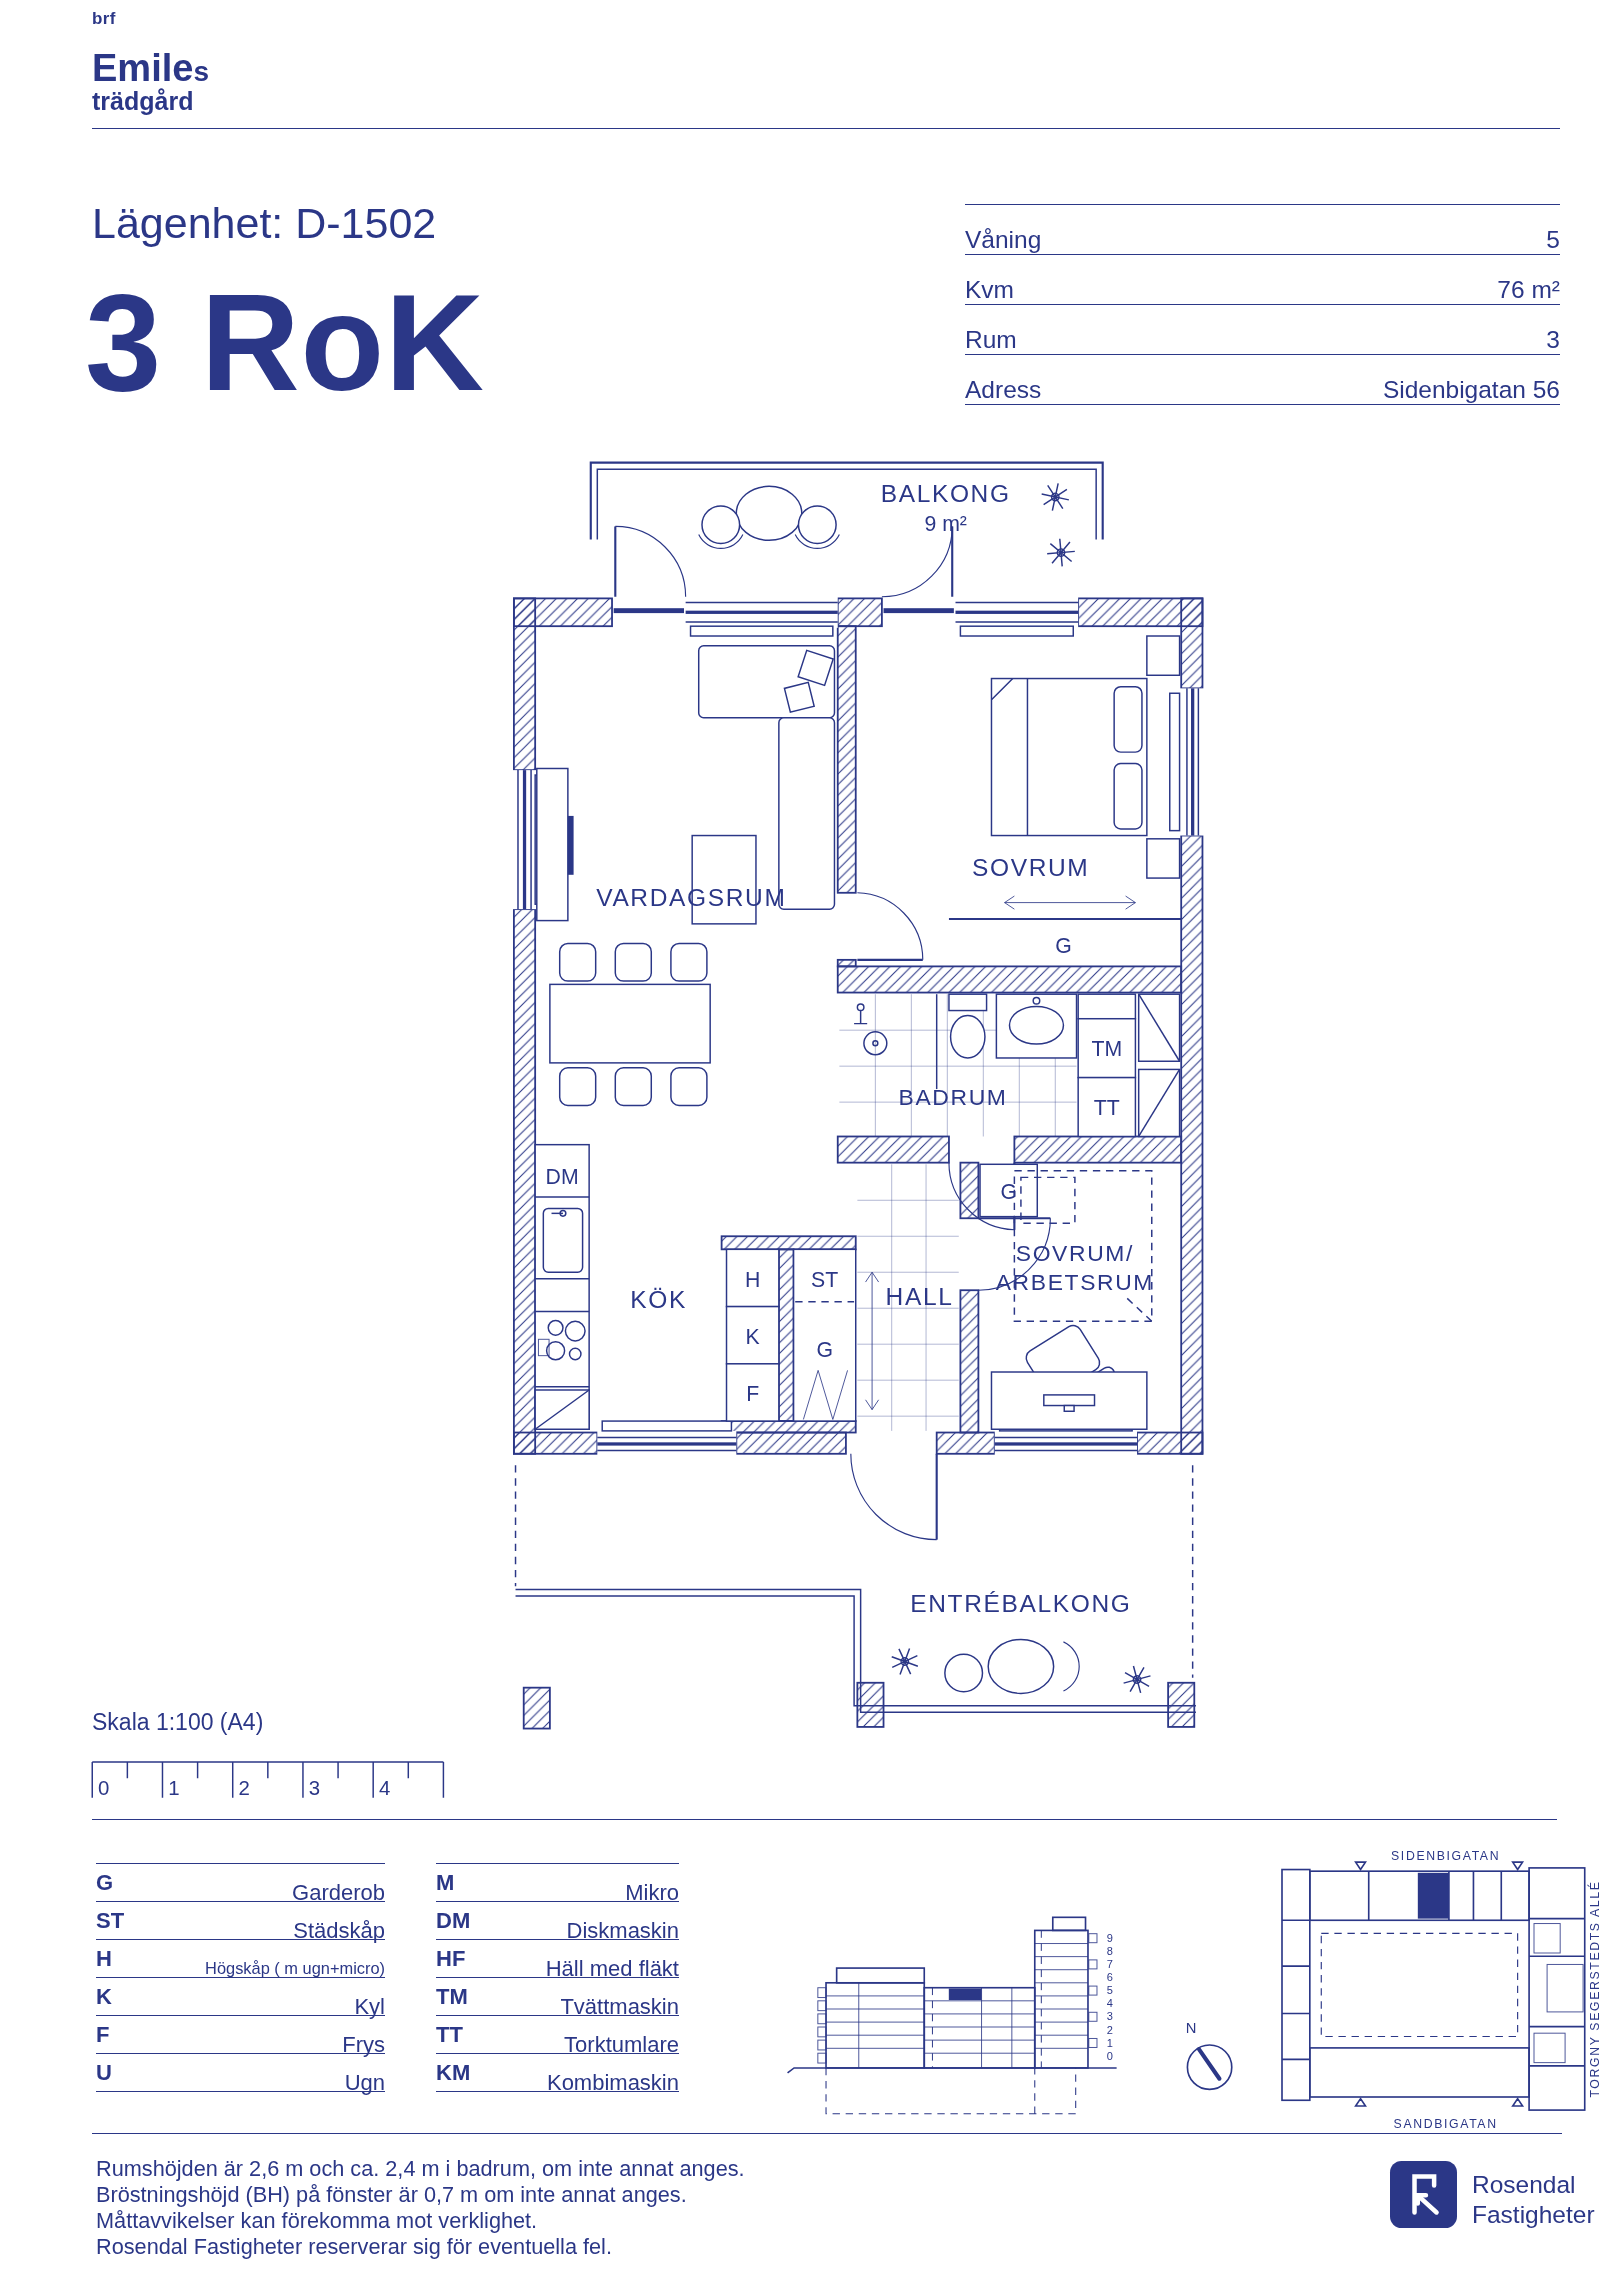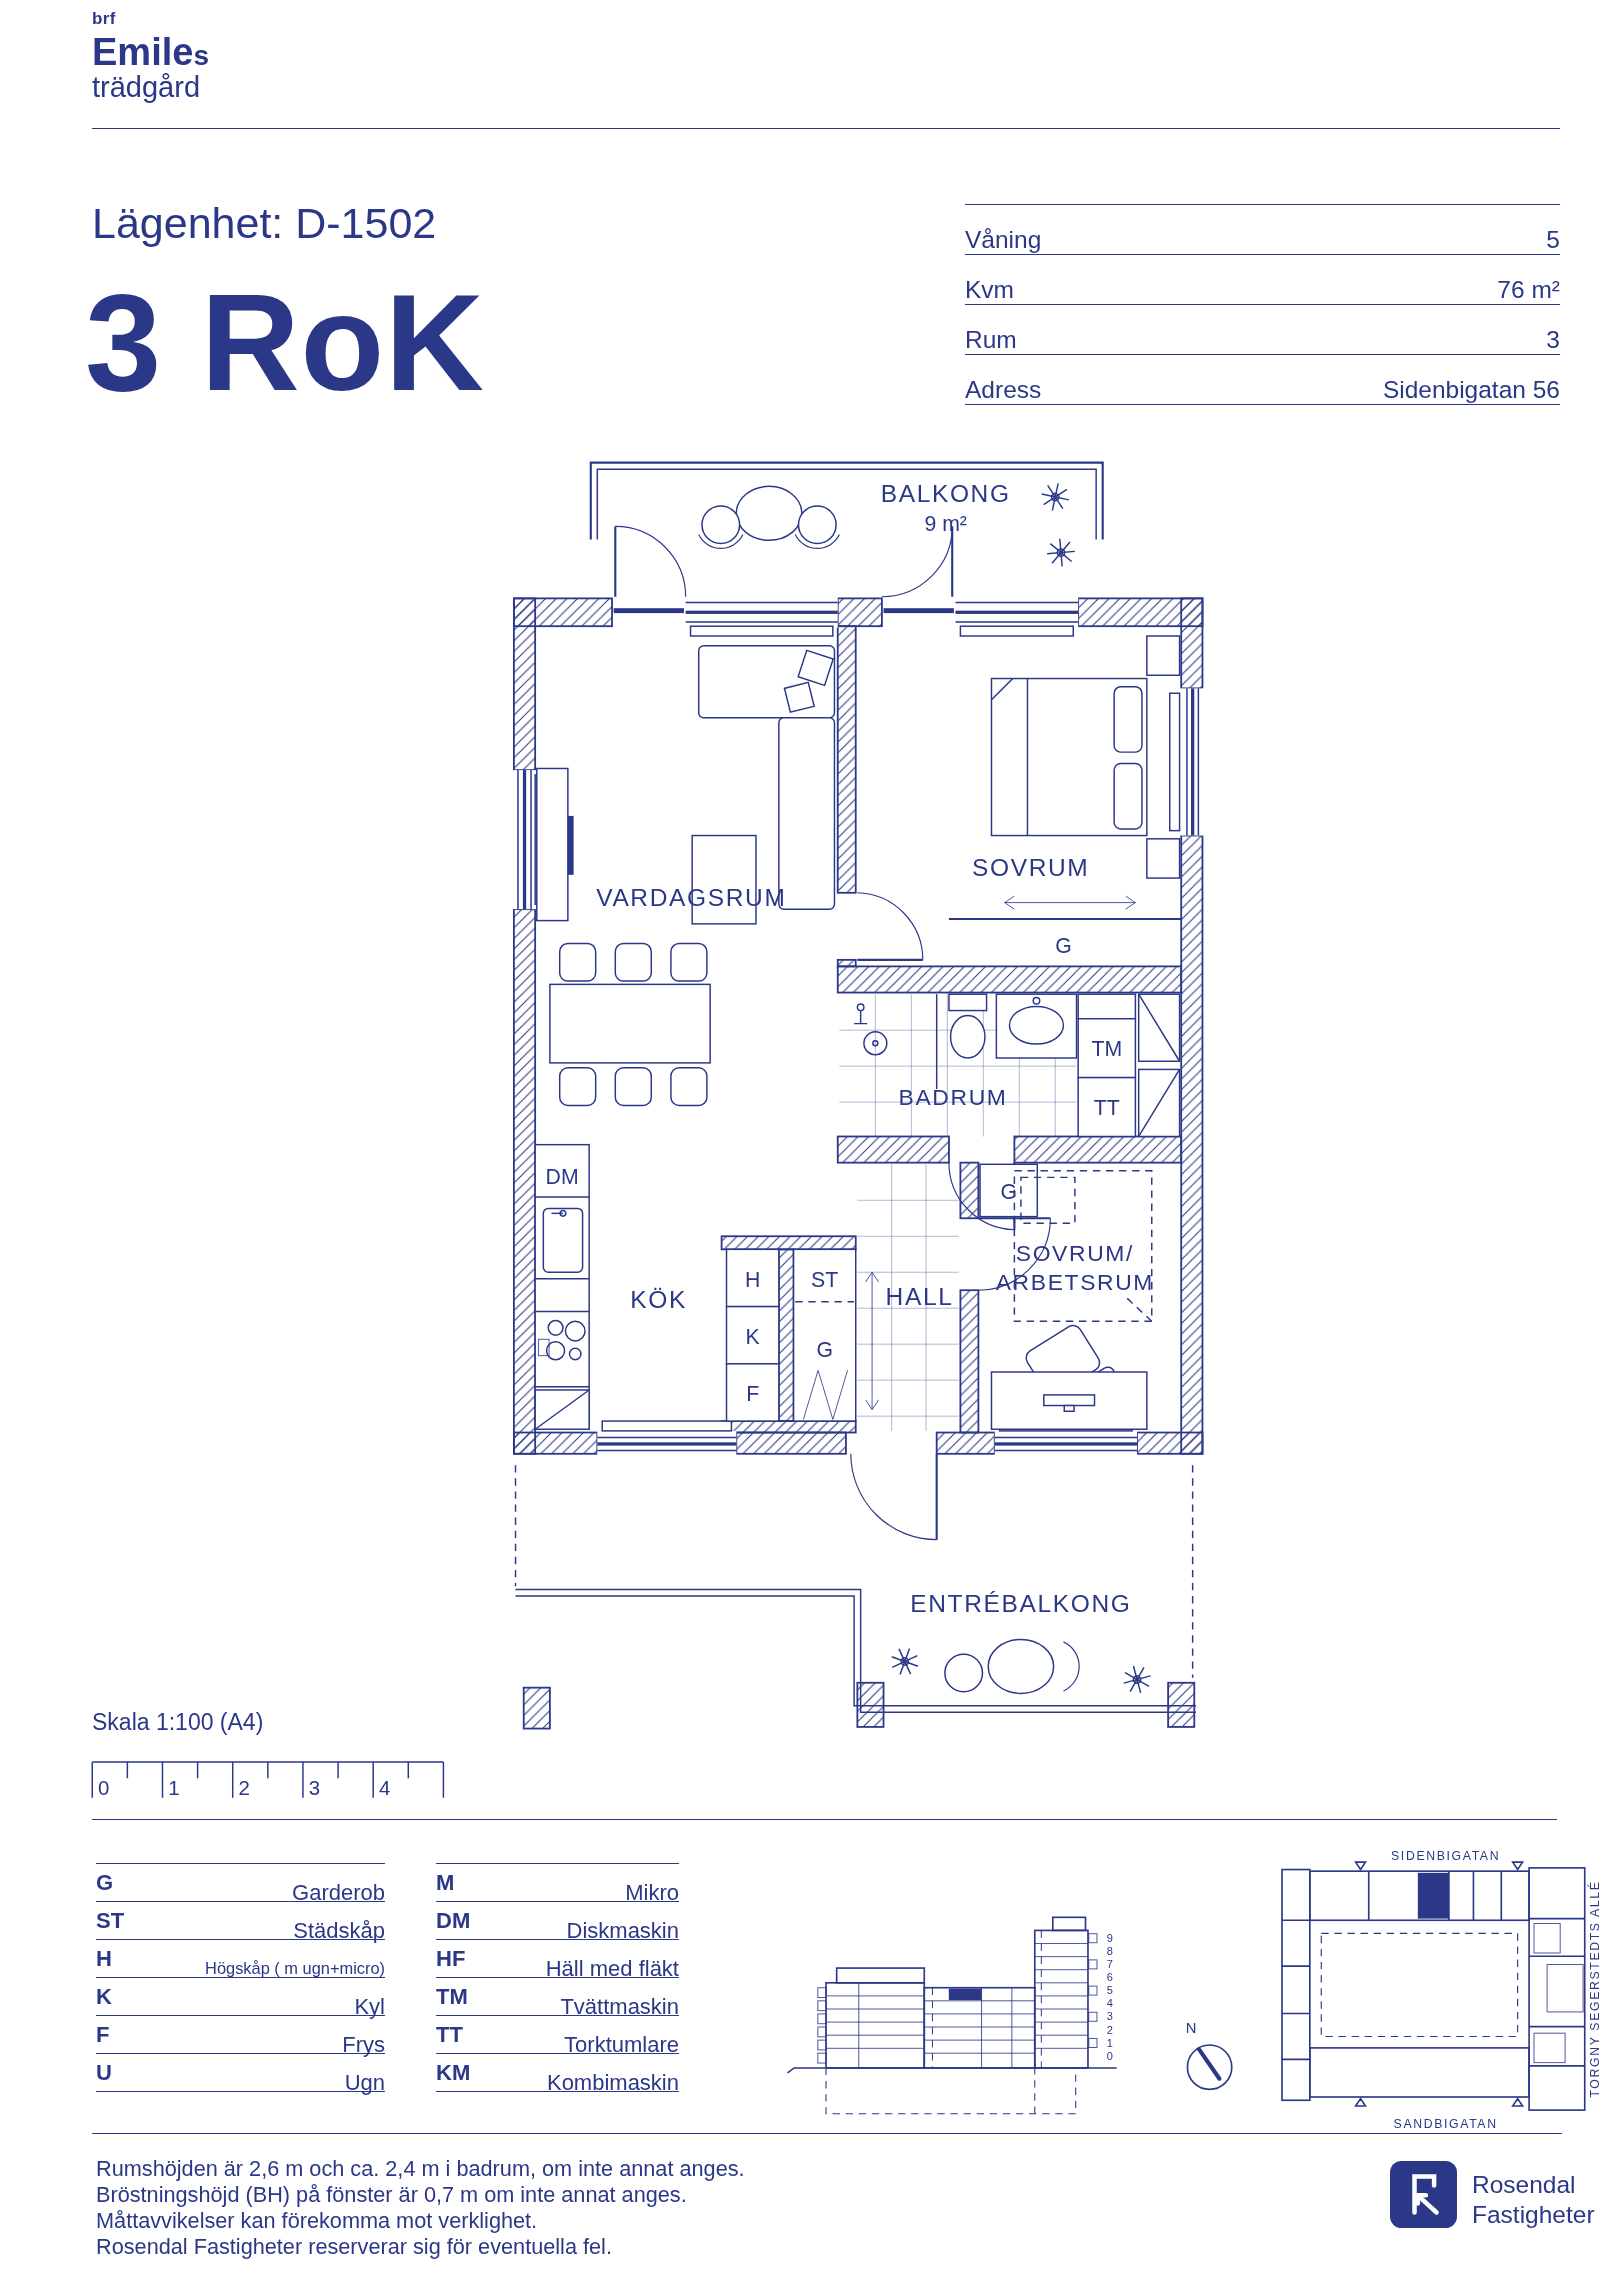--- a/index.html
+++ b/index.html
@@ -1,23 +1,23 @@
 <!DOCTYPE html>
 <html style="font-size:13px"><head>
 <meta charset="utf-8">
 <style>
   html,body{margin:0;padding:0;background:#fff;}
   body{width:1619px;height:2273px;position:relative;font-family:"Liberation Sans",sans-serif;color:#2b3787;}
   .abs{position:absolute;}
   
   #brand{left:92px;top:9.8px;line-height:1;}
   #brand .brf{font-size:17px;font-weight:700;letter-spacing:0.4px;}
-  #brand .nm{font-size:38px;font-weight:700;margin-top:6px;text-align:right;}
+  #brand .nm{font-size:38px;font-weight:700;margin-top:22px;text-align:right;}
   #brand .nm .sfx{font-size:28px;}
-  #brand .sub{font-size:29px;font-weight:400;margin-top:2.5px;}
+  #brand .sub{font-size:25px;font-weight:700;margin-top:2.5px;}
   .hrule{border-top:1.6px solid #2b3787;height:0;}
   #apt{left:92px;top:199px;font-size:43px;font-weight:500;}
   #rok{left:85px;top:234px;font-size:137px;font-weight:700;line-height:1;letter-spacing:0.8px;margin-top:40px;}
   #info{left:965px;top:204px;width:595px;border-bottom:1.6px solid #2b3787;}
   #info .irow{height:49px;border-top:1.6px solid #2b3787;display:flex;justify-content:space-between;align-items:flex-end;font-size:24.5px;}
   #info .il{font-weight:500;}
   
   #skala{left:92px;top:1709px;font-size:23px;}
   #rule2{left:92px;top:1819px;width:1465px;border-top:1.2px solid #2b3787;}
   .ltable{border-bottom:1.2px solid #2b3787;}

